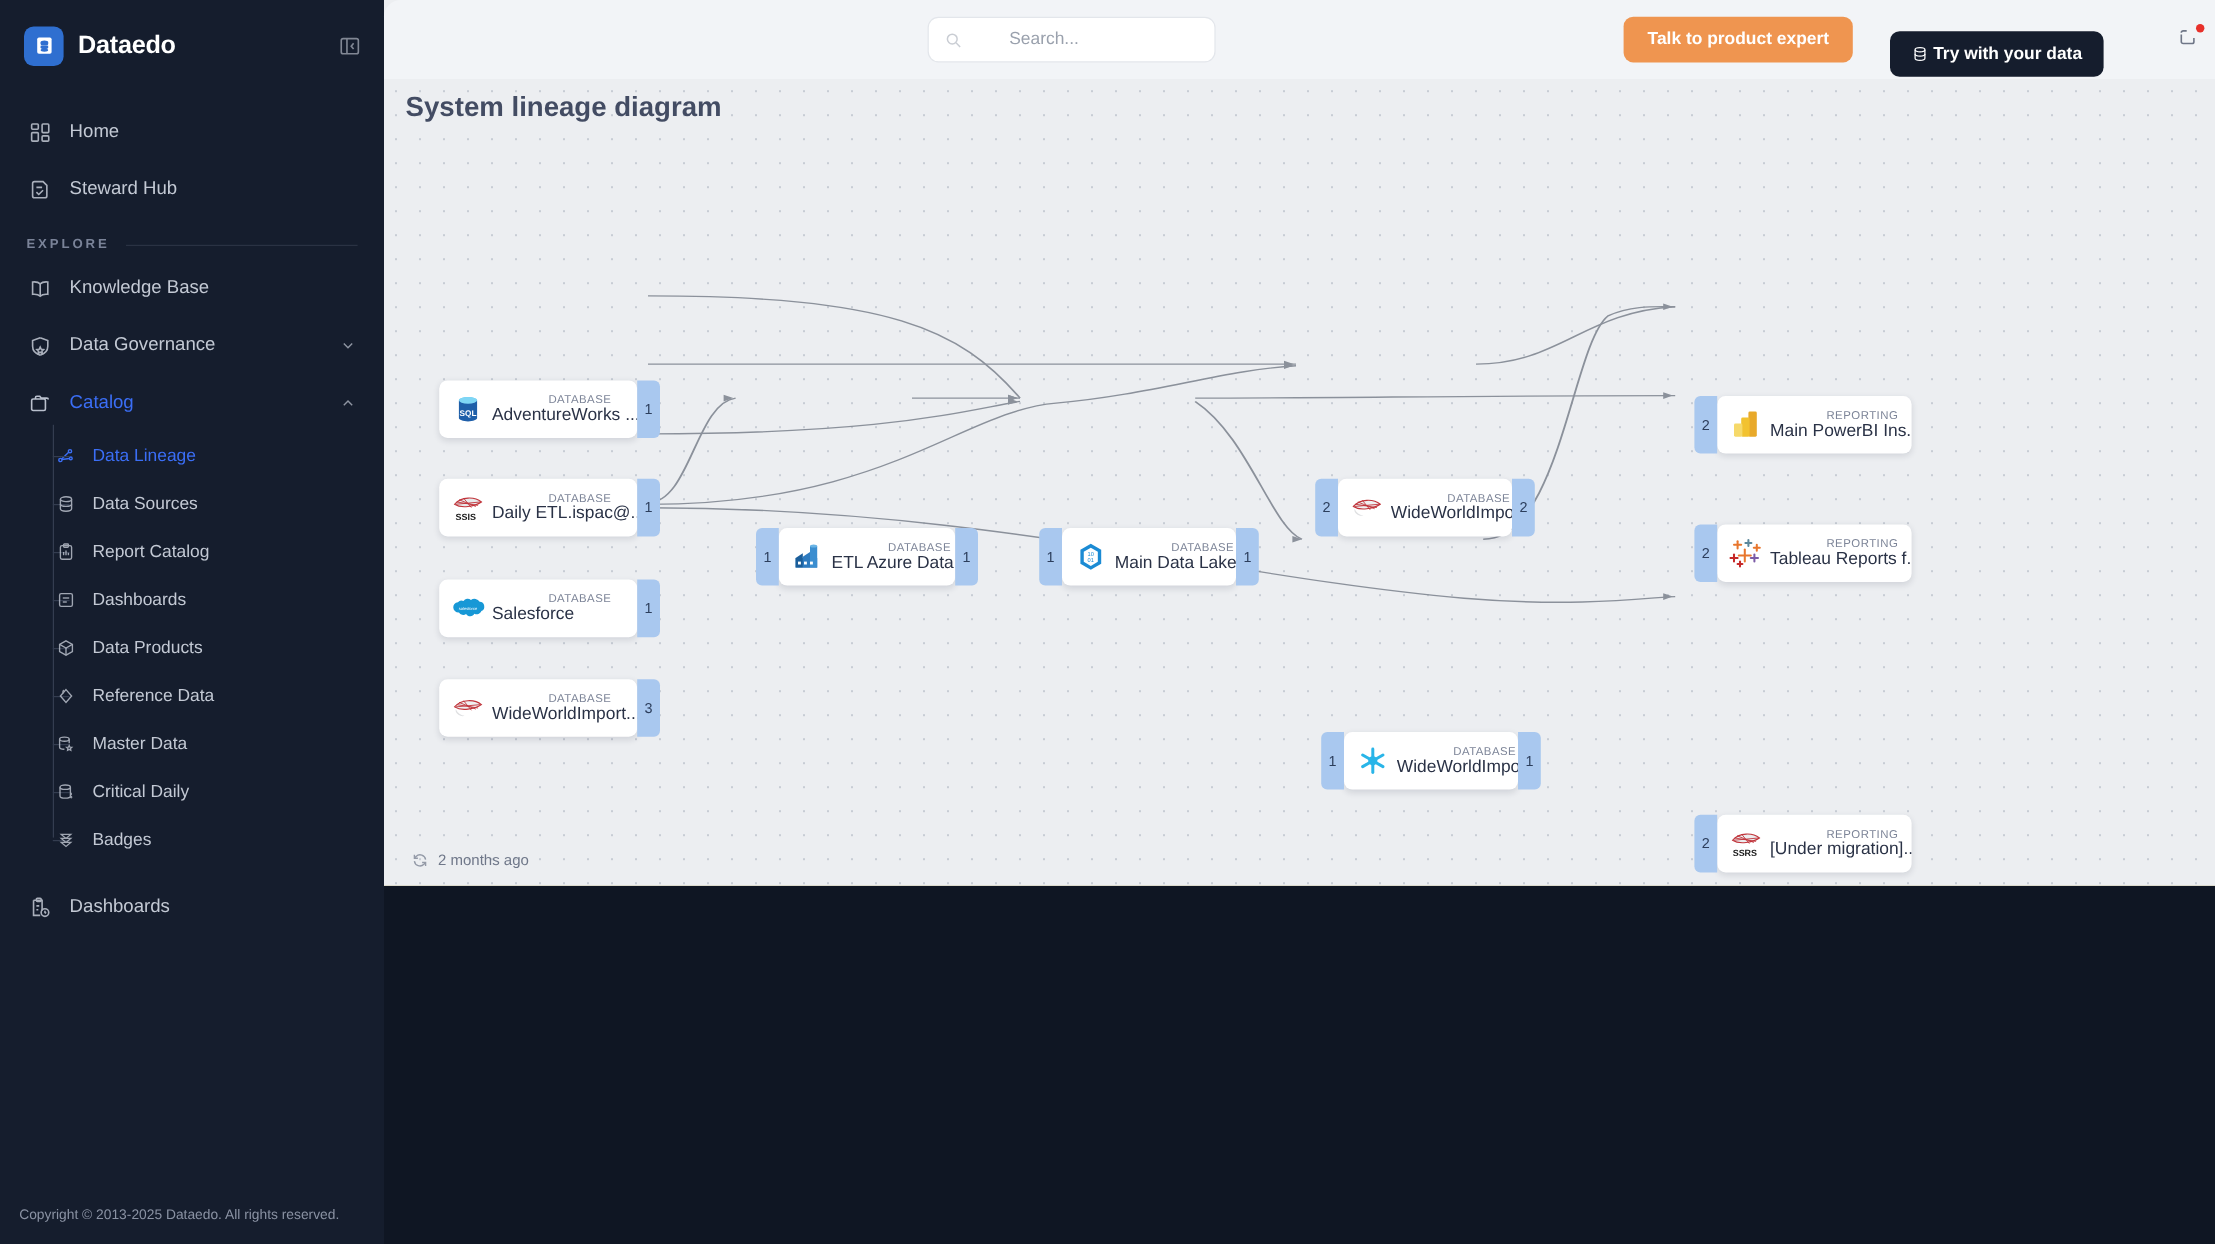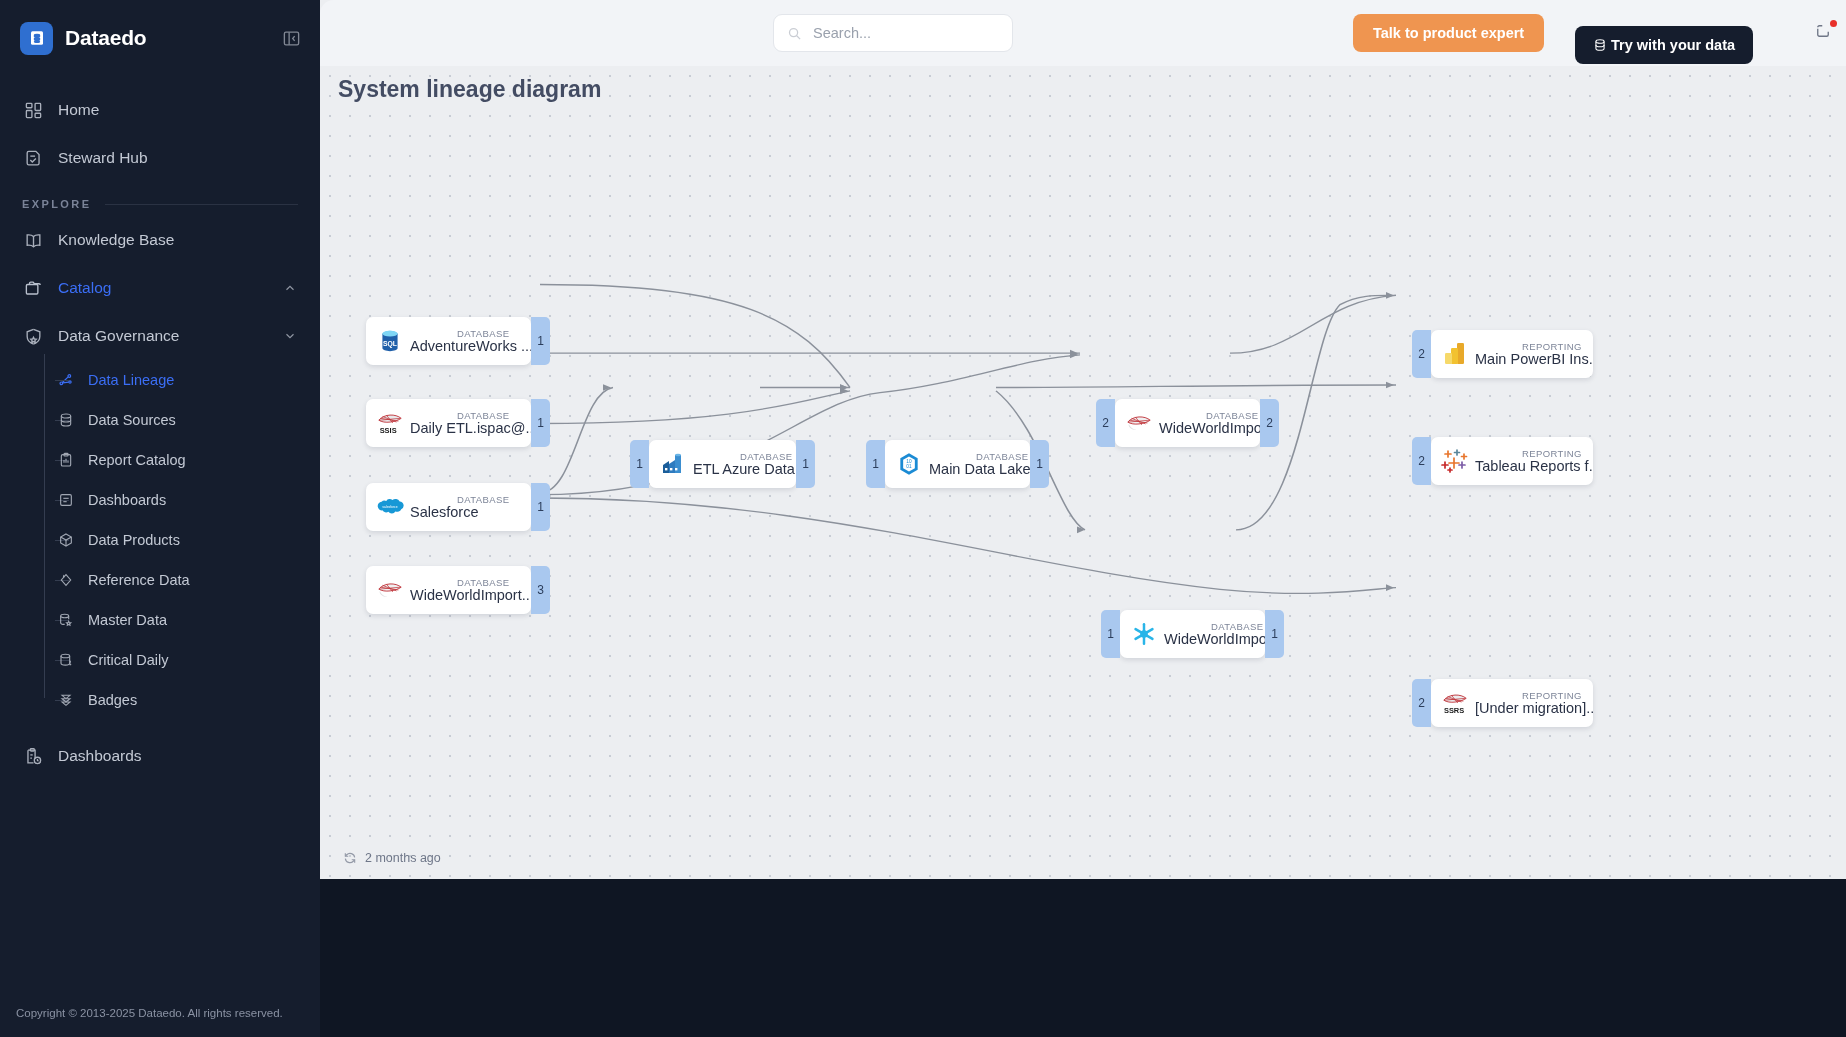--- a/index.html
+++ b/index.html
@@ -2,21 +2,21 @@
 <html><head>
 <meta charset="utf-8">
 <style>
   * { box-sizing: border-box; margin: 0; padding: 0; }
   html, body {
     width: 1846px; height: 1037px;
     overflow: hidden;
     font-family: "Liberation Sans", sans-serif;
     background: #0f1623;
   }
-  #app { position: relative; width: 1846px; height: 879px; display: flex; background:#eab308; }
+  #app { position: relative; width: 1846px; height: 738px; display: flex; background:#eab308; }
 
   
   #sidebar {
     width: 320px; height: 1037px;
     background: #151d2d;
     display: flex; flex-direction: column;
     flex: 0 0 320px;
     position: relative;
   }
   .brand-row {
@@ -51,21 +51,21 @@
 
   .section-head {
     display: flex; align-items: center;
     padding: 16px 22px 6px 22px;
   }
   .section-head .txt {
     color: #7a8398; font-size: 11px; letter-spacing: 2.4px; font-weight: 600;
   }
   .section-head .rule { flex:1; height:1px; background:#2a3243; margin-left: 14px; }
 
-  .subnav { position: relative; padding-left: 11px; }
+  .subnav { position: relative; padding-left: 0; }
   .subnav::before {
     content:""; position:absolute; left: 44px; top: -6px; bottom: 22px;
     width: 1px; background: #343d50;
   }
   .sub-item {
     display:flex; align-items:center; height: 40px;
     padding-left: 68px; color: #c3c9d4; font-size: 14.5px; position:relative;
   }
   .sub-item::before {
     content:""; position:absolute; left:44px; top:50%;
@@ -85,21 +85,21 @@
   
   #main { flex: 1; position: relative; background: #eceef1; display:flex; flex-direction:column;}
   #topbar {
     height: 66px; background: #f2f4f7; display:flex; align-items:center;
     position: relative; flex: 0 0 66px;
     border-top-left-radius: 14px;
   }
   .search-box {
     position:absolute; left: 453px; top: 14px;
     width: 240px; height: 38px; background:#fff; border:1px solid #e3e6eb;
-    border-radius: 9px; display:flex; align-items:center; padding: 0 12px;
+    border-radius: 9px; display:flex; align-items:center; padding: 0 12px; gap: 28px;
   }
   .search-box .sico { width:17px;height:17px;opacity:.45;display:flex;align-items:center;justify-content:center;}
   .search-box .ph { margin-left:10px; color:#9aa1ad; font-size:14.5px; }
 
   .btn-expert {
     position:absolute; left: 1033px; top: 14px;
     height: 38px; padding: 0 20px; border-radius: 8px;
     background:#ef9550; color:#fff; font-size:14.5px; font-weight:bold;
     display:flex;align-items:center;justify-content:center;
   }
@@ -211,47 +211,47 @@
       <div class="nav-item">
         <span class="ico">
           <svg width="19" height="19" viewBox="0 0 24 24" fill="none" stroke="#c3c9d4" stroke-width="1.7">
             <path d="M12 7c-2-2-5-2.3-8-2v13c3-.3 6 0 8 2 2-2 5-2.3 8-2V5c-3-.3-6 0-8 2z"></path>
               <line x1="12" y1="7" x2="12" y2="20"></line>
           </svg>
         </span>
         <span class="lbl">Knowledge Base</span>
       </div>
 
-      <div class="nav-item active">
-        <span class="ico">
-          <svg width="19" height="19" viewBox="0 0 24 24" fill="none" stroke="#b9c0cd" stroke-width="1.7">
-            <path d="M7 7V5.5A1.5 1.5 0 0 1 8.5 4h3l1.6 2H19a1.5 1.5 0 0 1 1.5 1.5"></path>
-            <rect x="3" y="7" width="14.5" height="12" rx="1.6"></rect>
-          </svg>
-        </span>
-        <span class="lbl">Catalog</span>
-        <span class="chev">
-          <svg width="14" height="14" viewBox="0 0 24 24" fill="none" stroke="#c3c9d4" stroke-width="2">
-              <polyline points="6,15 12,9 18,15"></polyline>
-            </svg>
-        </span>
-      </div>
-
       <div class="nav-item">
         <span class="ico">
           <svg width="19" height="19" viewBox="0 0 24 24" fill="none" stroke="#c3c9d4" stroke-width="1.7">
             <path d="M12 3l8 3v6c0 5-3.5 8-8 9.5"></path>
               <path d="M12 3L4 6v6c0 5 3.5 8 8 9.5"></path>
             <polygon points="12,13 13.1,15.2 15.5,15.5 13.8,17.2 14.2,19.6 12,18.4 9.8,19.6 10.2,17.2 8.5,15.5 10.9,15.2"></polygon>
           </svg>
         </span>
         <span class="lbl">Data Governance</span>
         <span class="chev">
           <svg width="14" height="14" viewBox="0 0 24 24" fill="none" stroke="#c3c9d4" stroke-width="2">
               <polyline points="6,9 12,15 18,9"></polyline>
+            </svg>
+        </span>
+      </div>
+
+      <div class="nav-item active">
+        <span class="ico">
+          <svg width="19" height="19" viewBox="0 0 24 24" fill="none" stroke="#b9c0cd" stroke-width="1.7">
+            <path d="M7 7V5.5A1.5 1.5 0 0 1 8.5 4h3l1.6 2H19a1.5 1.5 0 0 1 1.5 1.5"></path>
+            <rect x="3" y="7" width="14.5" height="12" rx="1.6"></rect>
+          </svg>
+        </span>
+        <span class="lbl">Catalog</span>
+        <span class="chev">
+          <svg width="14" height="14" viewBox="0 0 24 24" fill="none" stroke="#c3c9d4" stroke-width="2">
+              <polyline points="6,15 12,9 18,15"></polyline>
             </svg>
         </span>
       </div>
 
       <div class="subnav">
 
         <div class="sub-item active">
           <span class="sico">
             <svg width="16" height="16" viewBox="0 0 24 24" fill="none" stroke="#3b6ef5" stroke-width="1.8">
               <circle cx="5" cy="17" r="2"></circle>

